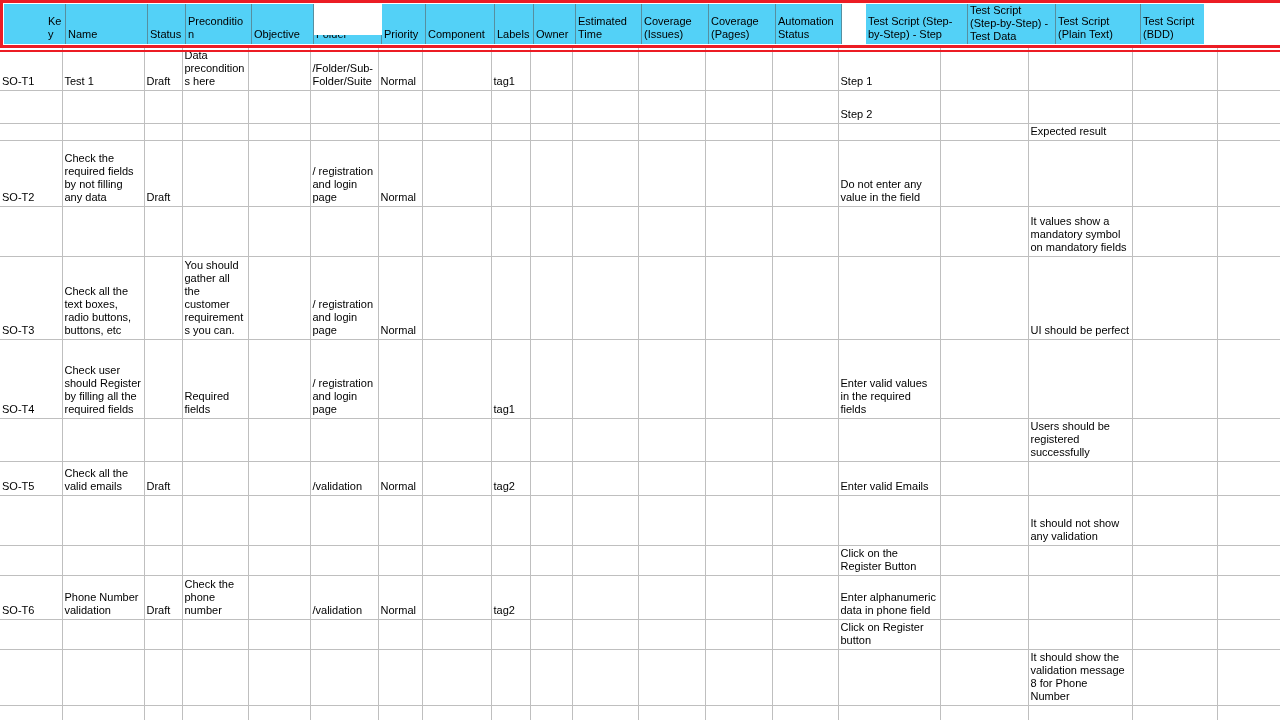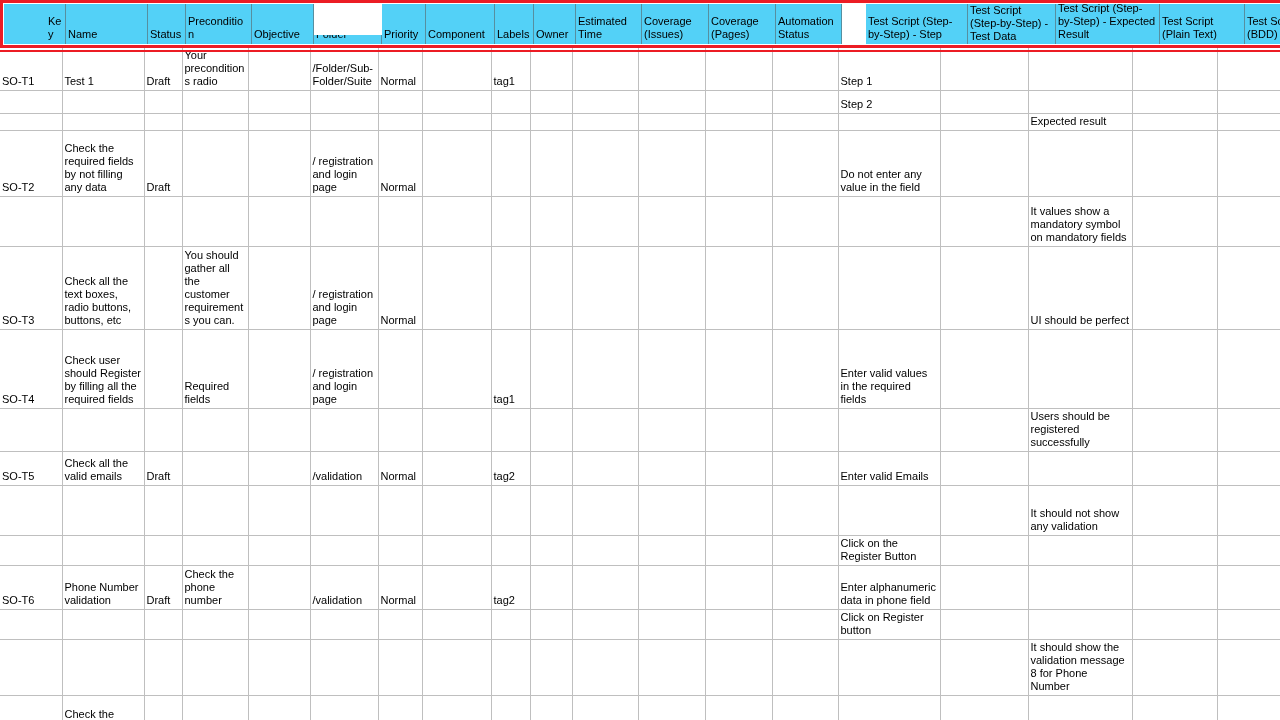--- a/index.html
+++ b/index.html
@@ -105,23 +105,20 @@
         <span>Coverage (Pages)</span>
       </div>
       <div class="hcell" style="width: 66px;">
         <span>Automation Status</span>
       </div>
       <div class="hcell" style="width: 102px; margin-left: 24px;">
         <span>Test Script (Step-by-Step) - Step</span>
       </div>
       <div class="hcell" style="width: 88px; align-items: center;">
         <span>Test Script (Step-by-Step) - Test Data</span>
-      </div>
-      <div class="hcell" style="width: 104px;">
-        <span>Test Script (Step-by-Step) - Expected Result</span>
       </div>
       <div class="hcell" style="width: 85px;">
         <span>Test Script (Plain Text)</span>
       </div>
       <div class="hcell" style="width: 63px;">
         <span>Test Script (BDD)</span>
       </div>
     </div>
   <div class="red-line"></div>
   <table class="grid">
@@ -144,38 +141,38 @@
         <col style="width: 88px;">
         <col style="width: 104px;">
         <col style="width: 85px;">
         <col style="width: 63px;">
       </colgroup>
     <tbody>
         <tr style="height: 39px;">
           <td>SO-T1</td>
           <td>Test 1</td>
           <td>Draft</td>
-          <td>Your preconditions radio</td>
+          <td>Data preconditions here</td>
           <td></td>
           <td>/Folder/Sub-Folder/Suite</td>
           <td>Normal</td>
           <td></td>
           <td>tag1</td>
           <td></td>
           <td></td>
           <td></td>
           <td></td>
           <td></td>
           <td>Step 1</td>
           <td></td>
           <td></td>
           <td></td>
           <td></td>
         </tr>
-        <tr style="height: 23px;">
+        <tr style="height: 33px;">
           <td></td>
           <td></td>
           <td></td>
           <td></td>
           <td></td>
           <td></td>
           <td></td>
           <td></td>
           <td></td>
           <td></td>

